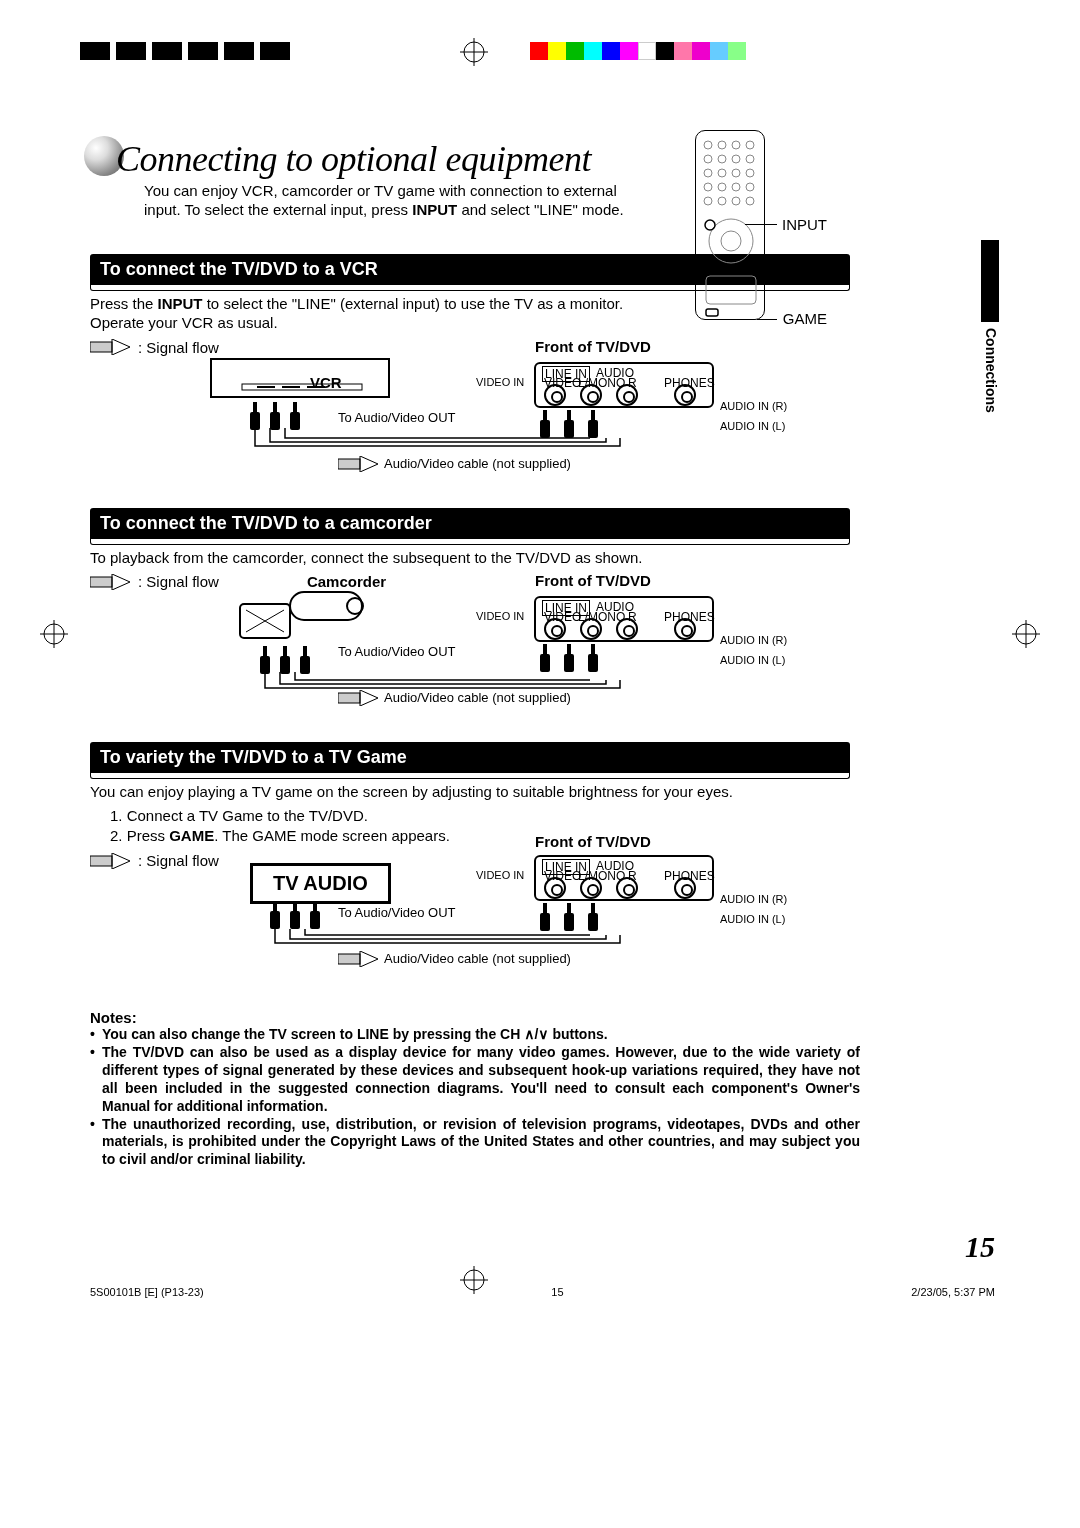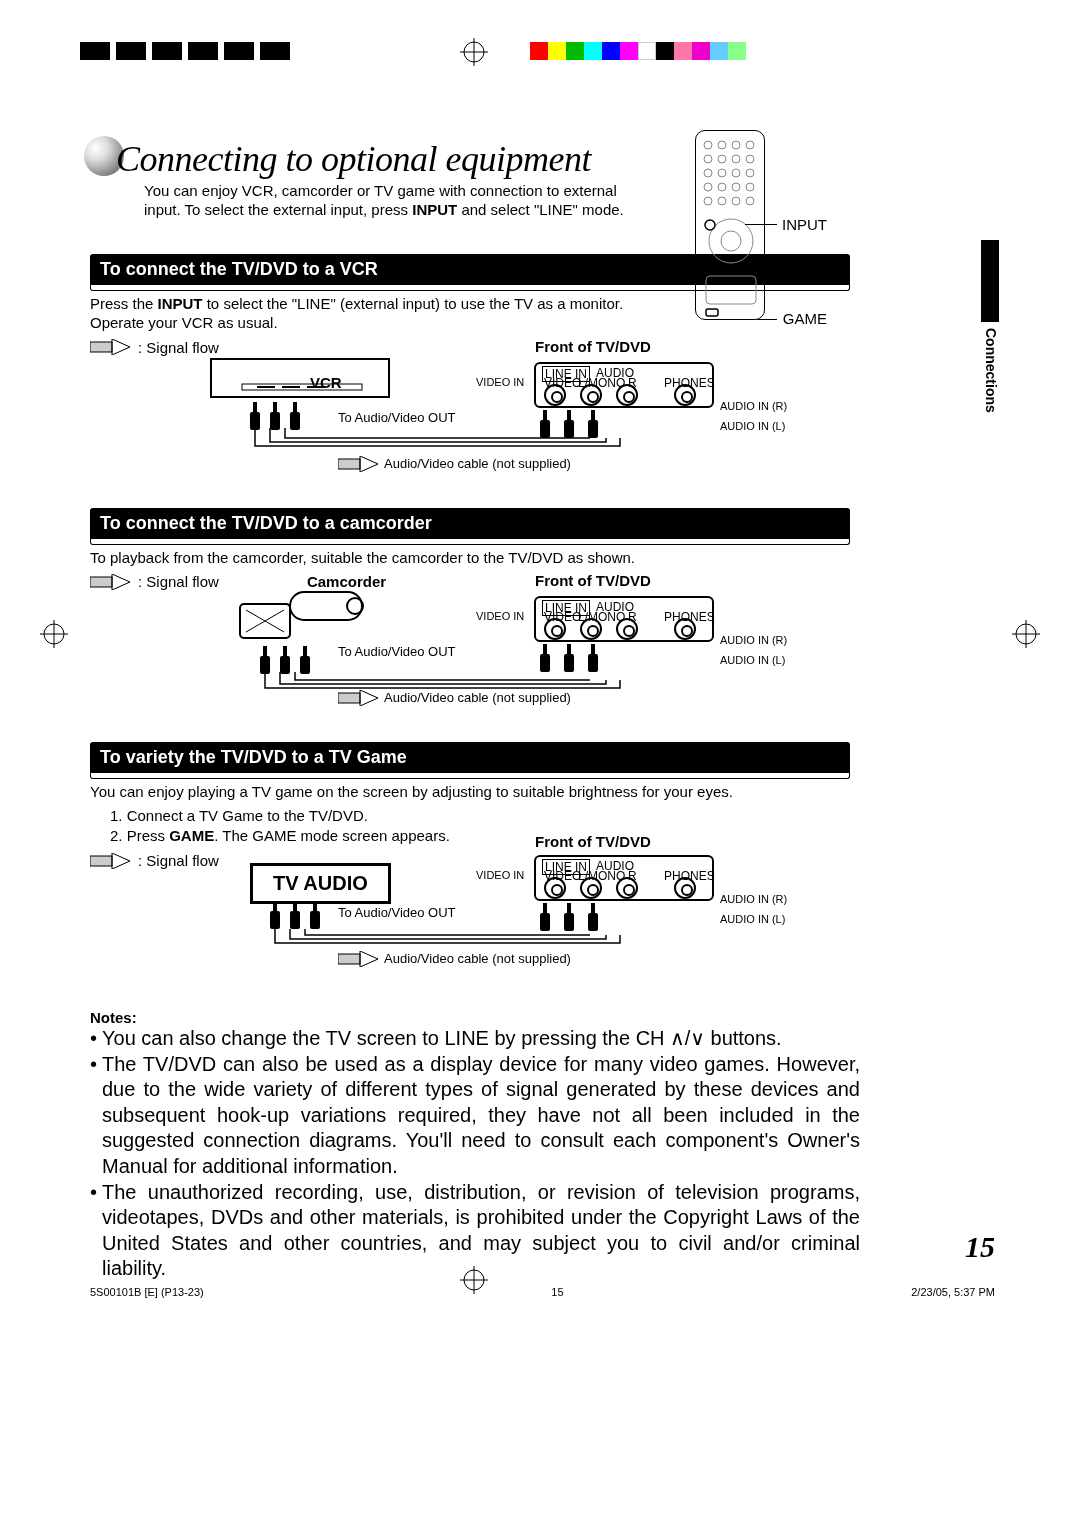--- a/index.html
+++ b/index.html
@@ -100,21 +100,21 @@
   .diag { position: relative; width: 760px; height: 140px; margin-top: 2px; }
   .diag .device-label { position:absolute; font-weight:bold; font-size:15px; }
   .diag .jack-label { position:absolute; font-size:11px; }
   .diag .cable-label { position:absolute; font-size:13px; }
   .diag .panel { position:absolute; border:2px solid #000; border-radius:6px; }
   .diag .jack { width:22px; height:22px; border:2px solid #000; border-radius:50%; display:inline-block; position:relative; }
   .diag .jack::after { content:""; position:absolute; top:5px; left:5px; width:8px; height:8px; border:2px solid #000; border-radius:50%; }
   .diag .tiny { font-size:12px; position:absolute; }
 
   .notes-head { font-weight: bold; font-size: 15px; margin-top: 8px; }
-  .notes { width: 770px; font-size: 20px; line-height: 1.28; }
+  .notes { width: 770px; font-size: 14px; line-height: 1.28; font-weight: bold; }
   .notes li { list-style: none; position: relative; padding-left: 12px; text-align: justify; }
   .notes li::before { content:"•"; position:absolute; left:0; }
 
   .page-num {
     position: absolute; right: 0; bottom: 6px;
     font-family: "Times New Roman", serif;
     font-style: italic; font-size: 30px; font-weight: bold;
   }
 
   .footer {
@@ -320,21 +320,21 @@
     <div class="cable-label" style="left:294px; top:98px;">Audio/Video cable (not supplied)</div>
     <svg style="position:absolute;left:160px;top:70px;" width="380" height="30">
       <path d="M5 0 V18 H370 V10" fill="none" stroke="#000" stroke-width="1.5"></path>
       <path d="M20 0 V14 H356 V10" fill="none" stroke="#000" stroke-width="1.5"></path>
       <path d="M35 0 V10 H340 V10" fill="none" stroke="#000" stroke-width="1.5"></path>
     </svg>
   </div>
 
   <div class="section-bar">To connect the TV/DVD to a camcorder</div>
   <div class="section-frame"></div>
-  <div class="body-text">To playback from the camcorder, suitable the camcorder to the TV/DVD as shown.</div>
+  <div class="body-text">To playback from the camcorder, connect the subsequent to the TV/DVD as shown.</div>
   <div class="signal-row">
     <span class="arrow-glyph">
       <svg width="40" height="16">
           <rect x="0" y="3" width="22" height="10" fill="#ccc" stroke="#000"></rect>
           <polygon points="22,0 40,8 22,16" fill="none" stroke="#000"></polygon>
         </svg>
     </span>
     <span>: Signal flow</span>
     <span style="margin-left:80px;font-weight:bold;">Camcorder</span>
   </div>

